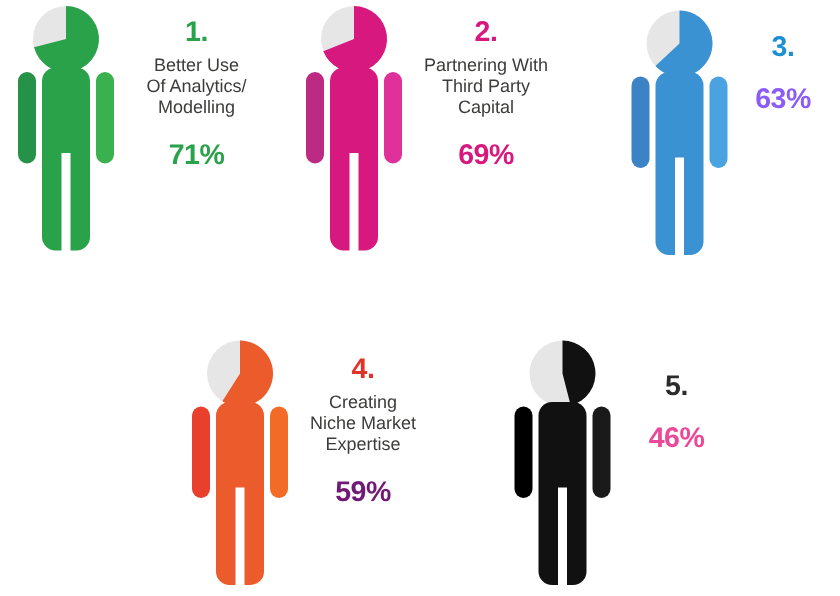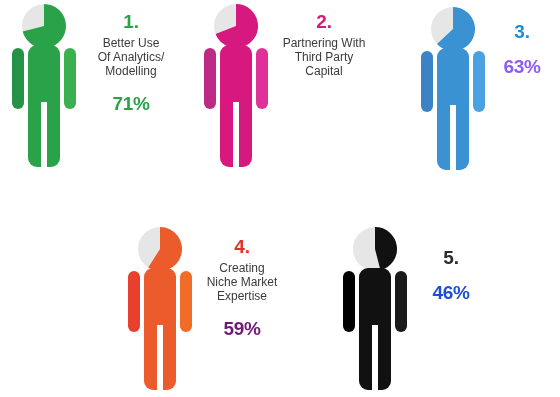--- a/index.html
+++ b/index.html
@@ -86,20 +86,21 @@
     <rect x="35" y="100" width="6" height="66" fill="#ffffff"></rect>
     <rect x="6" y="46" width="12" height="61" rx="6" ry="6" fill="#bc2a84"></rect>
     <rect x="58" y="46" width="12" height="61" rx="6" ry="6" fill="#e0309a"></rect>
   </svg>
   </div>
   <div class="textblock" style="left:268px; top:12px; width:112px;">
     <div class="rank" style="color:#d6187f">2.</div>
     <div class="label">Partnering With
 Third Party
 Capital</div>
+    <div class="pct" style="color:#d6187f">69%</div>
   </div>
   <div class="item" style="left:415px; top:5px; width:78px; height:168px;">
 
   <svg class="figure" width="78" height="168" viewBox="0 0 78 168">
     <g>
       <circle cx="38" cy="24" r="22" fill="#e6e6e6"></circle>
       <path d="M 38 24 L 38 2 A 22 22 0 1 1 21.96269019672895 39.06003633043116 Z" fill="#3a92d2"></path>
     </g>
     <rect x="22" y="43" width="32" height="122" rx="9" ry="9" fill="#3a92d2"></rect>
     <rect x="35" y="100" width="6" height="66" fill="#ffffff"></rect>
@@ -139,15 +140,15 @@
       <path d="M 38 24 L 38 2 A 22 22 0 0 1 43.471177517626806 45.308829544829884 Z" fill="#111111"></path>
     </g>
     <rect x="22" y="43" width="32" height="122" rx="9" ry="9" fill="#111111"></rect>
     <rect x="35" y="100" width="6" height="66" fill="#ffffff"></rect>
     <rect x="6" y="46" width="12" height="61" rx="6" ry="6" fill="#000000"></rect>
     <rect x="58" y="46" width="12" height="61" rx="6" ry="6" fill="#1a1a1a"></rect>
   </svg>
   </div>
   <div class="textblock" style="left:399px; top:248px; width:104px;">
     <div class="rank" style="color:#2b2b2b">5.</div>
-    <div class="pct" style="color:#1d4ed8">46%</div>
+    <div class="pct" style="color:#ec4899">46%</div>
   </div>
   </div>
 
 </body></html>

